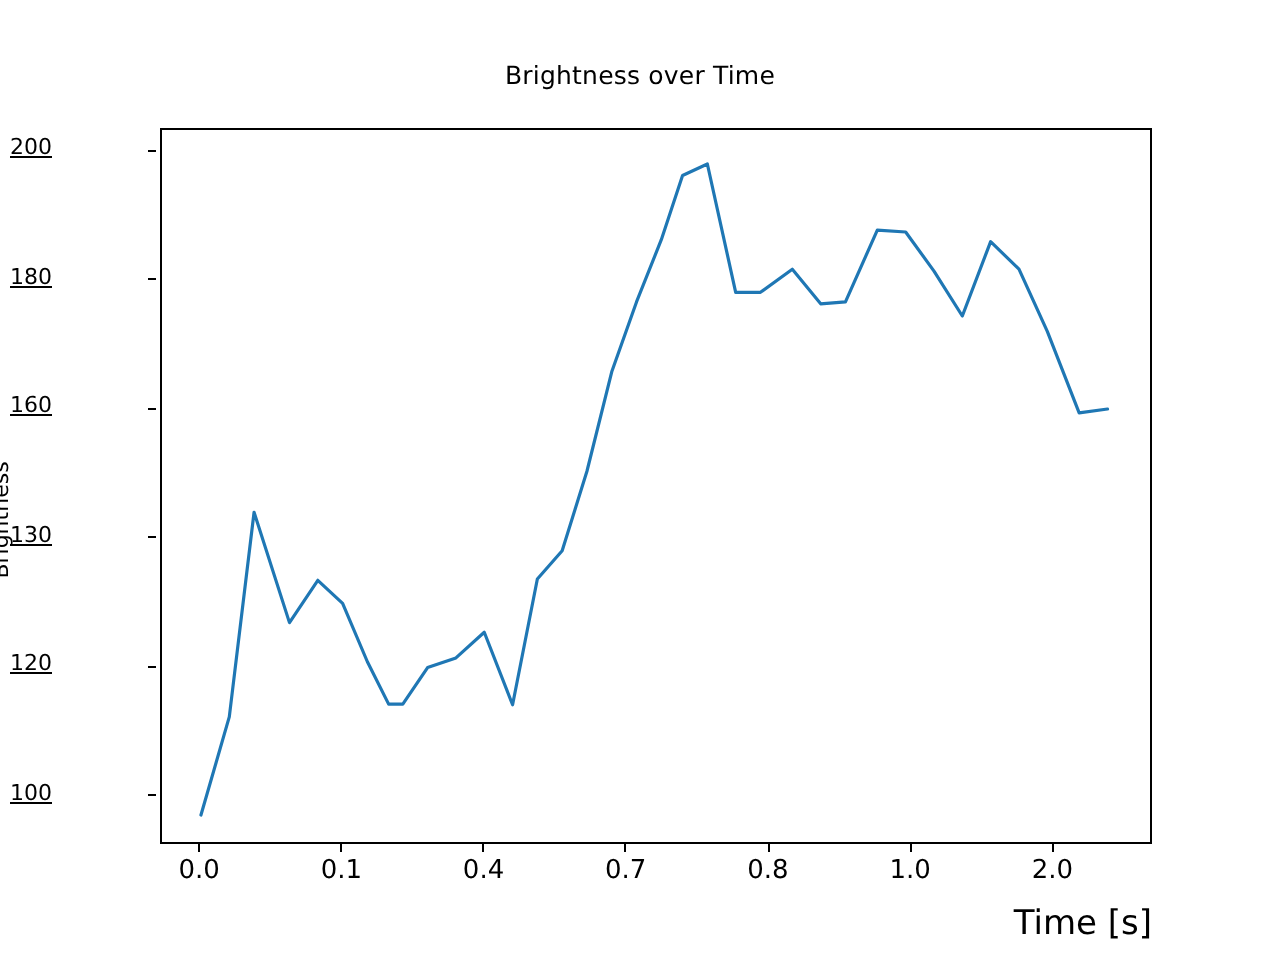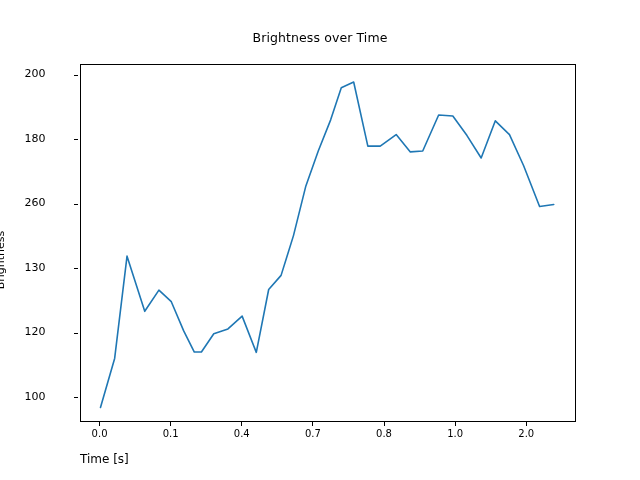--- a/index.html
+++ b/index.html
@@ -57,37 +57,38 @@
     transform: rotate(-90deg);
     transform-origin: 60px 60px;
     text-align: center;
     font-size: 11px;
   }
   #xlabel {
     position: absolute;
     left: 80px;
     top: 452px;
     width: 496px;
-    text-align: left;
-    font-size: 12px;
+    text-align: right;
+    font-size: 17px;
   }
   .ytick {
     position: absolute;
     right: 566px;
     text-align: right;
     font-size: 11px;
     white-space: nowrap;
   }
   .ytick-label {
     position: absolute;
     right: 0;
     top: -8px;
     width: 60px;
-    text-align: center;
+    text-align: left;
     padding-right: 9px;
+    text-decoration: underline;
   }
   .ytick-mark {
     position: absolute;
     right: -3.5px;
     top: -0.5px;
     width: 3.5px;
     height: 1px;
     background: #000000;
   }
   .xtick {
@@ -102,21 +103,21 @@
     width: 1px;
     height: 3.5px;
     background: #000000;
   }
   .xtick-label {
     position: absolute;
     left: -30px;
     top: 6px;
     width: 60px;
     text-align: center;
-    font-size: 10px;
+    font-size: 13px;
   }
 </style>
 </head>
 <body>
 
 <div id="figure">
 
   <div id="chart-title">Brightness over Time</div>
 
   <div id="ylabel">Brightness</div>
@@ -128,21 +129,21 @@
       </div>
       <div class="ytick" style="top: 333.306px;">
         <span class="ytick-label">120</span>
         <span class="ytick-mark"></span>
       </div>
       <div class="ytick" style="top: 268.802px;">
         <span class="ytick-label">130</span>
         <span class="ytick-mark"></span>
       </div>
       <div class="ytick" style="top: 204.297px;">
-        <span class="ytick-label">260</span>
+        <span class="ytick-label">160</span>
         <span class="ytick-mark"></span>
       </div>
       <div class="ytick" style="top: 139.793px;">
         <span class="ytick-label">180</span>
         <span class="ytick-mark"></span>
       </div>
       <div class="ytick" style="top: 75.2883px;">
         <span class="ytick-label">200</span>
         <span class="ytick-mark"></span>
       </div>

